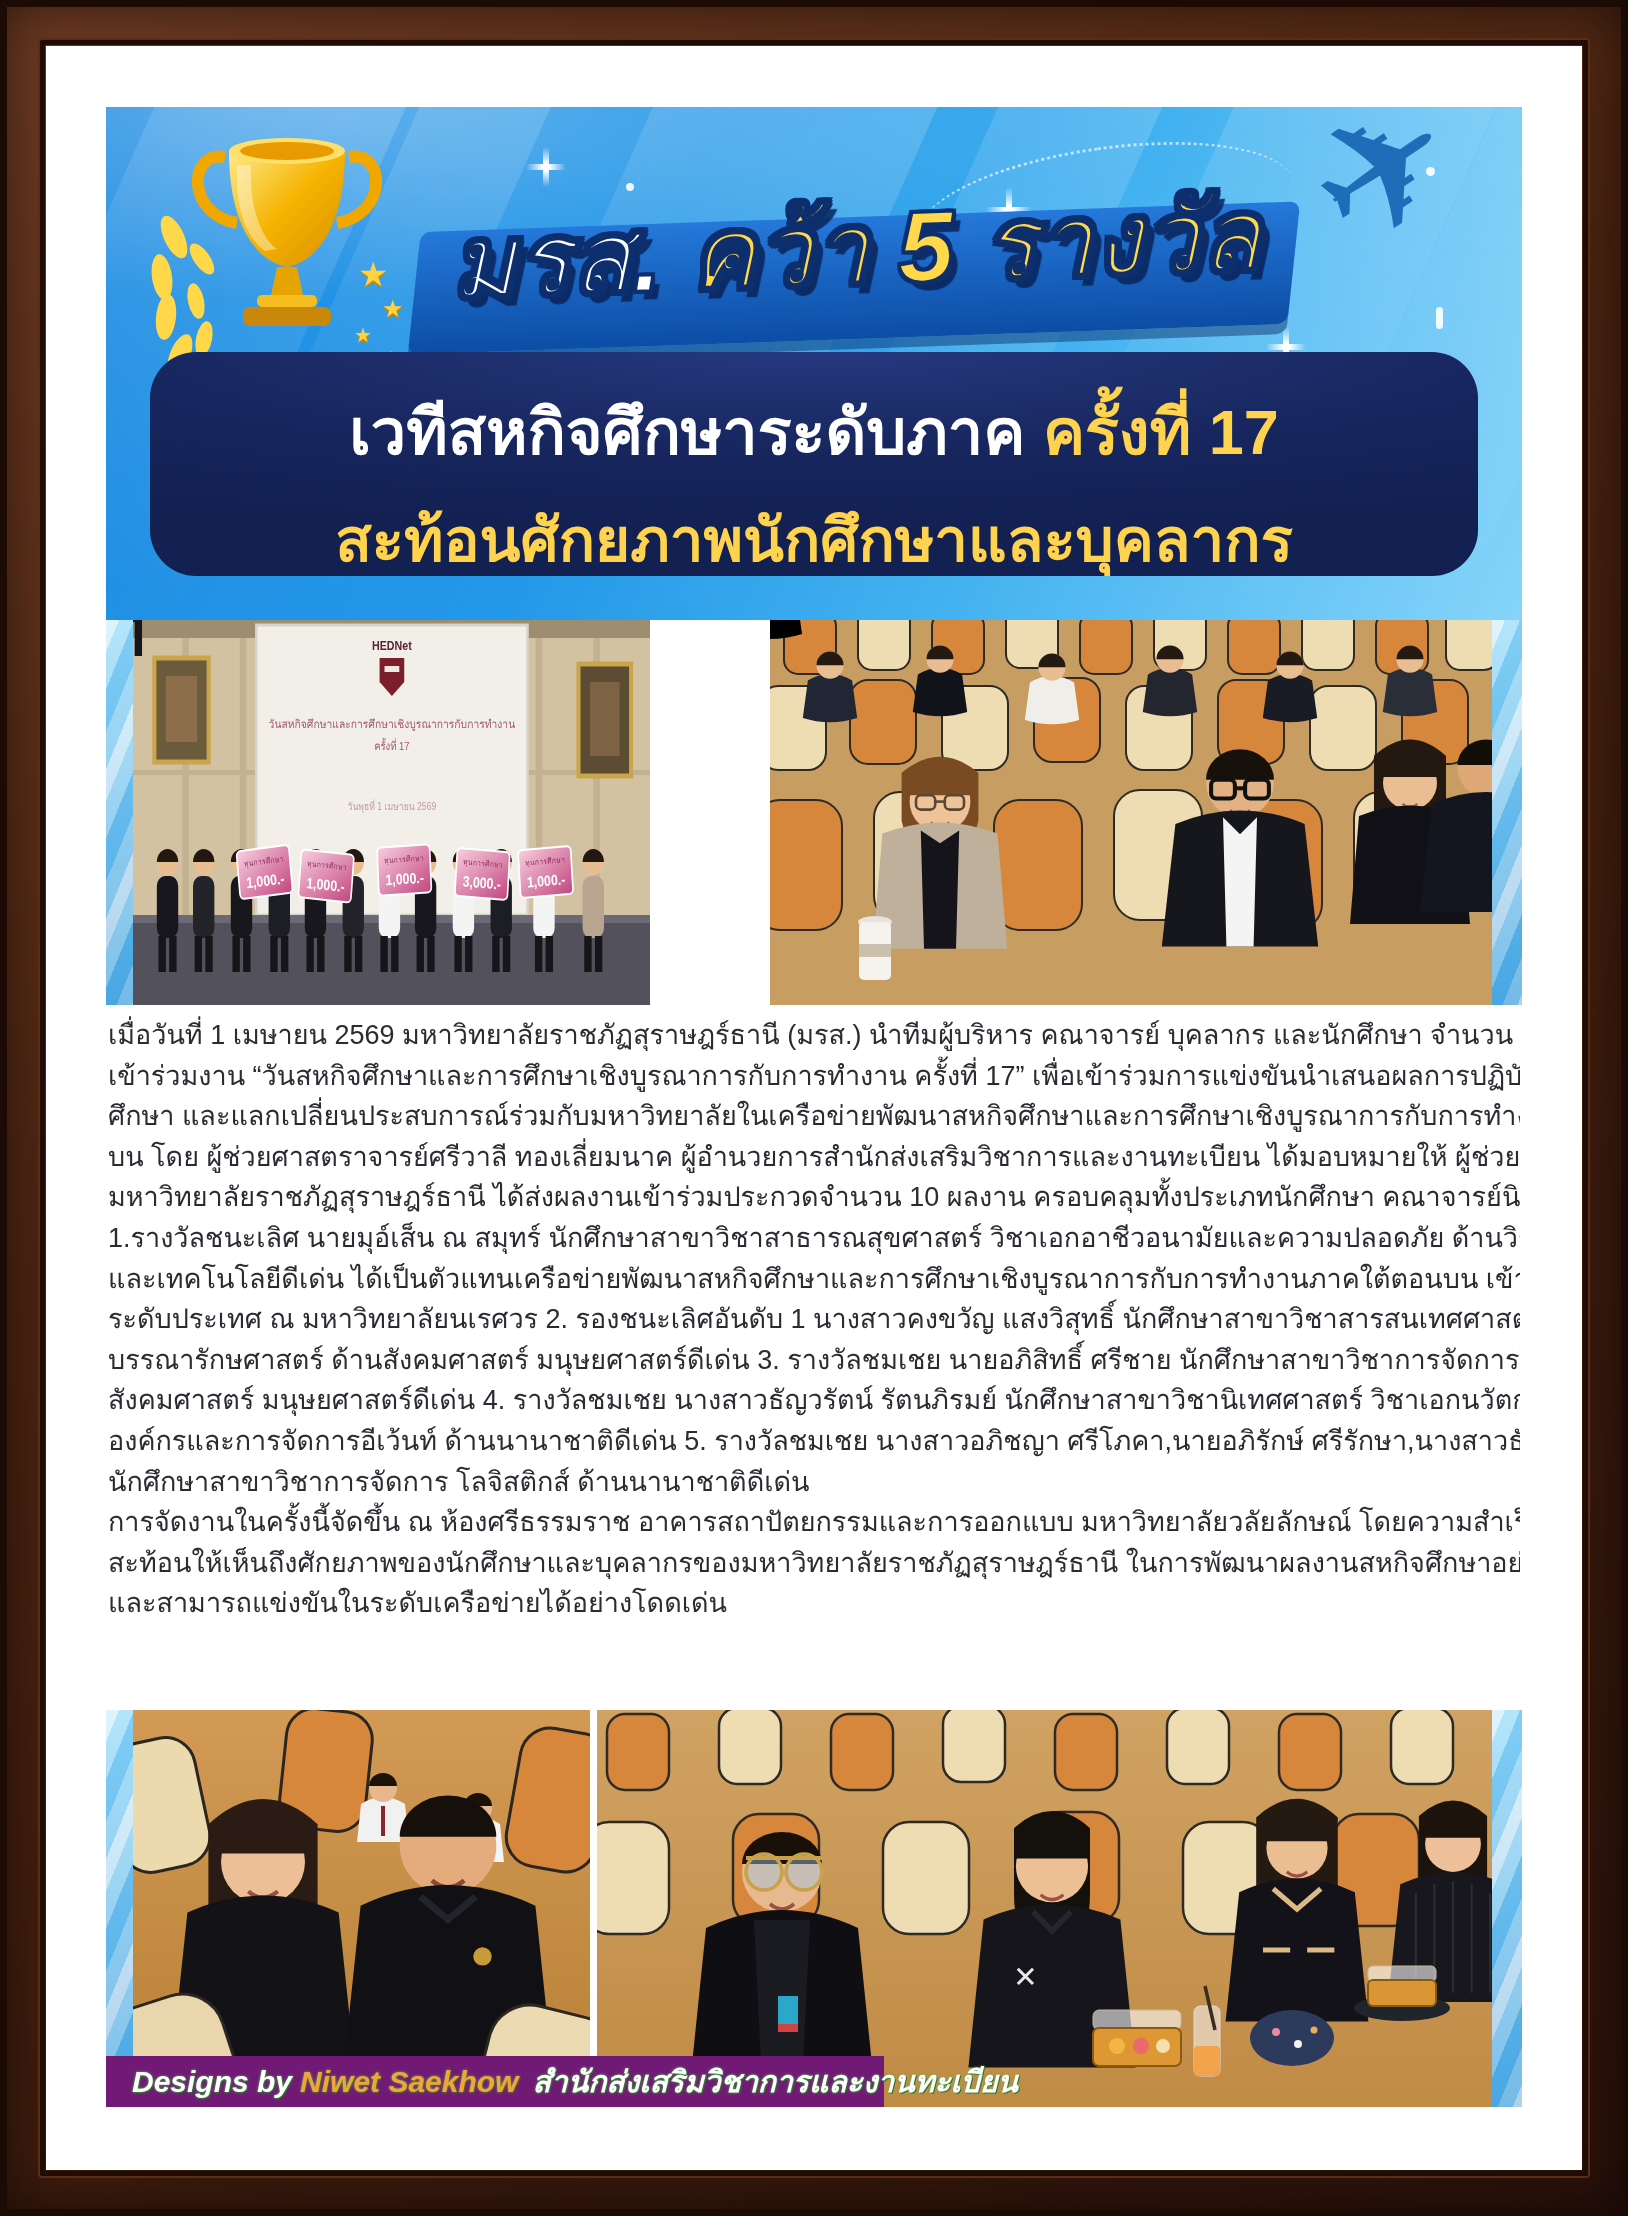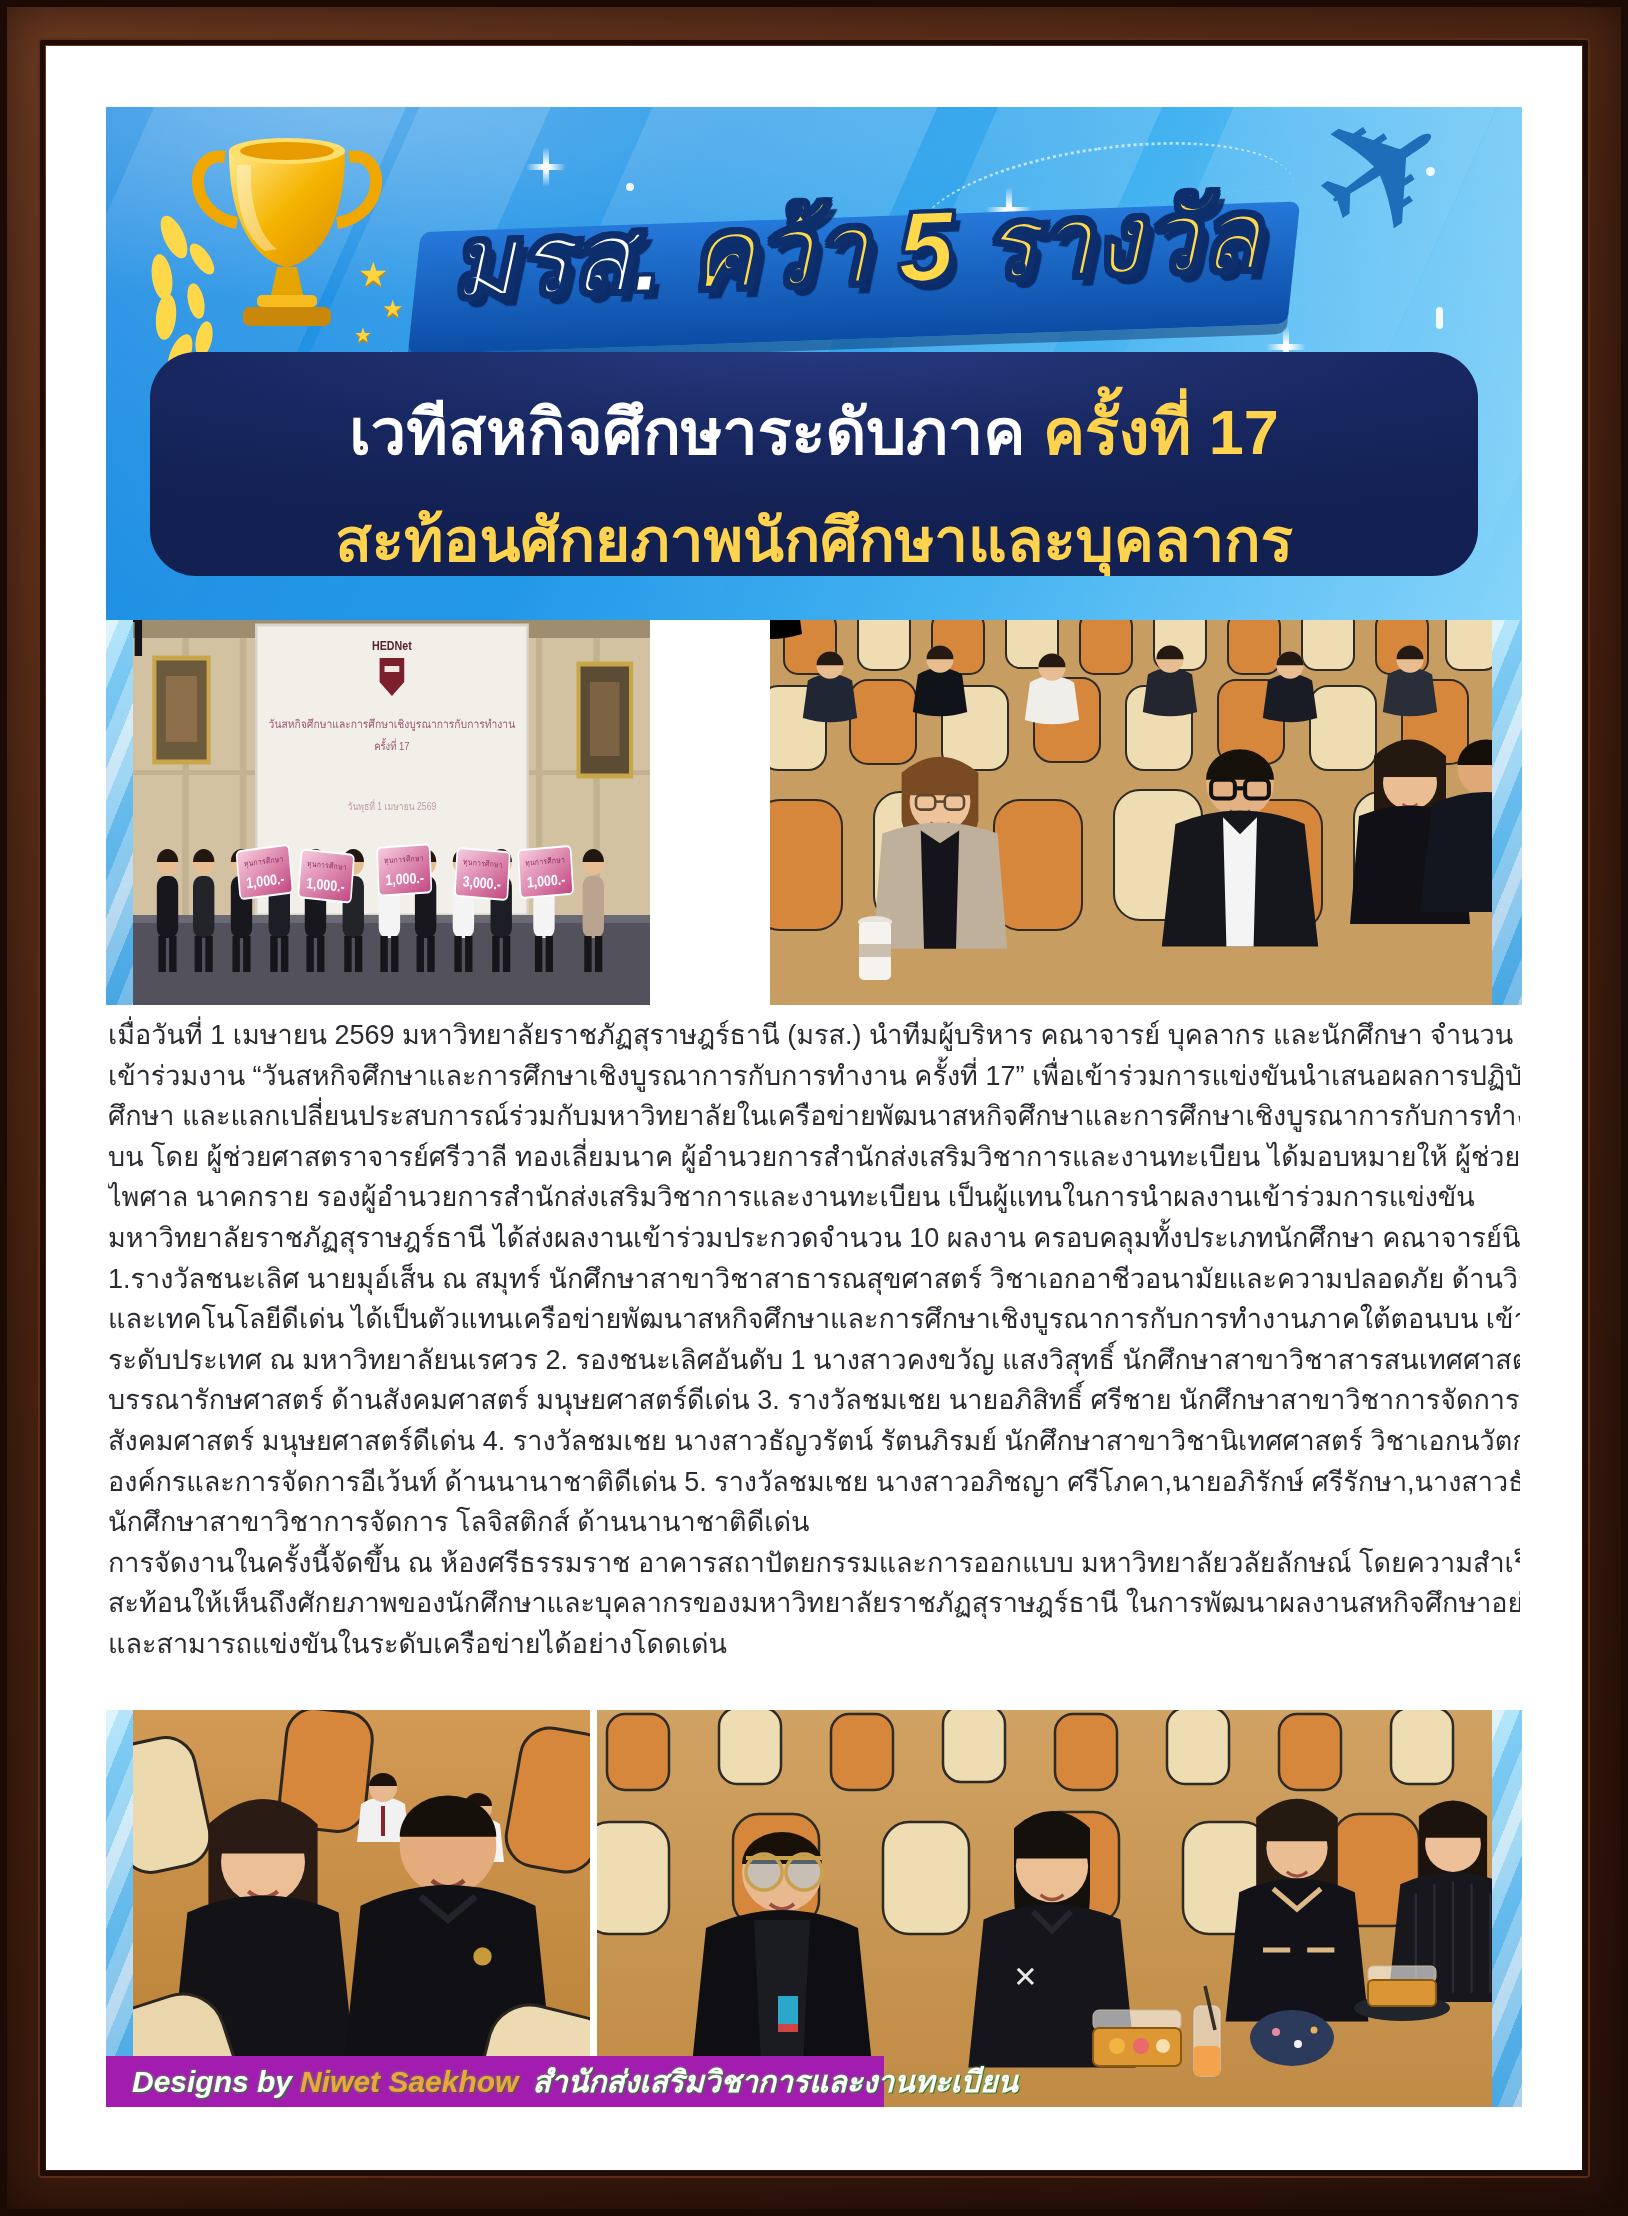--- a/index.html
+++ b/index.html
@@ -56,21 +56,21 @@
   .strip{position:absolute;width:27px;
     background:linear-gradient(180deg,rgba(255,255,255,.25),rgba(0,60,160,.18)),
     repeating-linear-gradient(112deg,#d3f1fd 0 12px,#9adcf9 12px 26px,#58bef2 26px 42px,#8fd6f7 42px 56px);}
   .strip.r{left:1386px;width:30px;}
   .s1{left:0;top:513px;height:385px;} .s2{top:513px;height:385px;}
   .s3{left:0;top:1603px;height:397px;} .s4{top:1603px;height:397px;}
   
   .article{position:absolute;left:2px;top:908px;width:1412px;height:692px;overflow:hidden;}
   .article .line{font-size:27px;line-height:40.6px;color:#2b2b31;white-space:nowrap;}
   
-  .credit{position:absolute;left:0;top:1949px;width:778px;height:51px;background:#a21caf;z-index:6;
+  .credit{position:absolute;left:0;top:1949px;width:778px;height:51px;background:#701a75;z-index:6;
     display:flex;align-items:center;padding-left:26px;box-sizing:border-box;white-space:nowrap;}
   .credit span{font-style:italic;font-weight:bold;font-size:30px;color:#fff;
     text-shadow:0 0 3px #54b554,1px 1px 0 #1e5c1e;}
   .credit .name{color:#f2a43c;margin:0 14px 0 8px;text-shadow:0 0 3px #54b554,1px 1px 0 #5c3a0e;}
   
   .scr-org{font-size:13px;font-weight:bold;fill:#5b2330;text-anchor:middle;}
   .scr-t{font-size:11.5px;fill:#a05a70;text-anchor:middle;}
   .scr-d{font-size:10.5px;fill:#bf9aa6;text-anchor:middle;}
   .card-label{font-size:8px;fill:#8a2b5a;text-anchor:middle;}
   .card-amount{font-size:15px;font-weight:bold;fill:#ffffff;text-anchor:middle;}
@@ -330,21 +330,20 @@
         <rect x="-16" y="-6" width="32" height="13" fill="#cbbfae"></rect>
       </g>
     </svg>
   </div>
 
   <div class="article">
     <div class="line">เมื่อวันที่ 1 เมษายน 2569 มหาวิทยาลัยราชภัฏสุราษฎร์ธานี (มรส.) นำทีมผู้บริหาร คณาจารย์ บุคลากร และนักศึกษา จำนวน 10 คน</div>
     <div class="line">เข้าร่วมงาน “วันสหกิจศึกษาและการศึกษาเชิงบูรณาการกับการทำงาน ครั้งที่ 17” เพื่อเข้าร่วมการแข่งขันนำเสนอผลการปฏิบัติงานสหกิจ</div>
     <div class="line">ศึกษา และแลกเปลี่ยนประสบการณ์ร่วมกับมหาวิทยาลัยในเครือข่ายพัฒนาสหกิจศึกษาและการศึกษาเชิงบูรณาการกับการทำงานภาคใต้ตอน</div>
     <div class="line">บน โดย ผู้ช่วยศาสตราจารย์ศรีวาลี ทองเลี่ยมนาค ผู้อำนวยการสำนักส่งเสริมวิชาการและงานทะเบียน ได้มอบหมายให้ ผู้ช่วยศาสตราจารย์</div>
-    <div class="line">ไพศาล นาคกราย รองผู้อำนวยการสำนักส่งเสริมวิชาการและงานทะเบียน เป็นผู้แทนในการนำผลงานเข้าร่วมการแข่งขัน</div>
     <div class="line">มหาวิทยาลัยราชภัฏสุราษฎร์ธานี ได้ส่งผลงานเข้าร่วมประกวดจำนวน 10 ผลงาน ครอบคลุมทั้งประเภทนักศึกษา คณาจารย์นิเทศ และเจ้า</div>
     <div class="line">1.รางวัลชนะเลิศ นายมุอ์เส็น ณ สมุทร์ นักศึกษาสาขาวิชาสาธารณสุขศาสตร์ วิชาเอกอาชีวอนามัยและความปลอดภัย ด้านวิชาวิทยาศาสตร์</div>
     <div class="line">และเทคโนโลยีดีเด่น ได้เป็นตัวแทนเครือข่ายพัฒนาสหกิจศึกษาและการศึกษาเชิงบูรณาการกับการทำงานภาคใต้ตอนบน เข้าร่วมแข่งขันต่อใน</div>
     <div class="line">ระดับประเทศ ณ มหาวิทยาลัยนเรศวร 2. รองชนะเลิศอันดับ 1 นางสาวคงขวัญ แสงวิสุทธิ์ นักศึกษาสาขาวิชาสารสนเทศศาสตร์และ</div>
     <div class="line">บรรณารักษศาสตร์ ด้านสังคมศาสตร์ มนุษยศาสตร์ดีเด่น 3. รางวัลชมเชย นายอภิสิทธิ์ ศรีชาย นักศึกษาสาขาวิชาการจัดการโลจิสติกส์ ด้าน</div>
     <div class="line">สังคมศาสตร์ มนุษยศาสตร์ดีเด่น 4. รางวัลชมเชย นางสาวธัญวรัตน์ รัตนภิรมย์ นักศึกษาสาขาวิชานิเทศศาสตร์ วิชาเอกนวัตกรรมการสื่อสาร</div>
     <div class="line">องค์กรและการจัดการอีเว้นท์ ด้านนานาชาติดีเด่น 5. รางวัลชมเชย นางสาวอภิชญา ศรีโภคา,นายอภิรักษ์ ศรีรักษา,นางสาวธัณฑมาศ สงแก</div>
     <div class="line">นักศึกษาสาขาวิชาการจัดการ โลจิสติกส์ ด้านนานาชาติดีเด่น</div>
     <div class="line">การจัดงานในครั้งนี้จัดขึ้น ณ ห้องศรีธรรมราช อาคารสถาปัตยกรรมและการออกแบบ มหาวิทยาลัยวลัยลักษณ์ โดยความสำเร็จดังกล่าว</div>
     <div class="line">สะท้อนให้เห็นถึงศักยภาพของนักศึกษาและบุคลากรของมหาวิทยาลัยราชภัฏสุราษฎร์ธานี ในการพัฒนาผลงานสหกิจศึกษาอย่างมีคุณภาพ</div>

